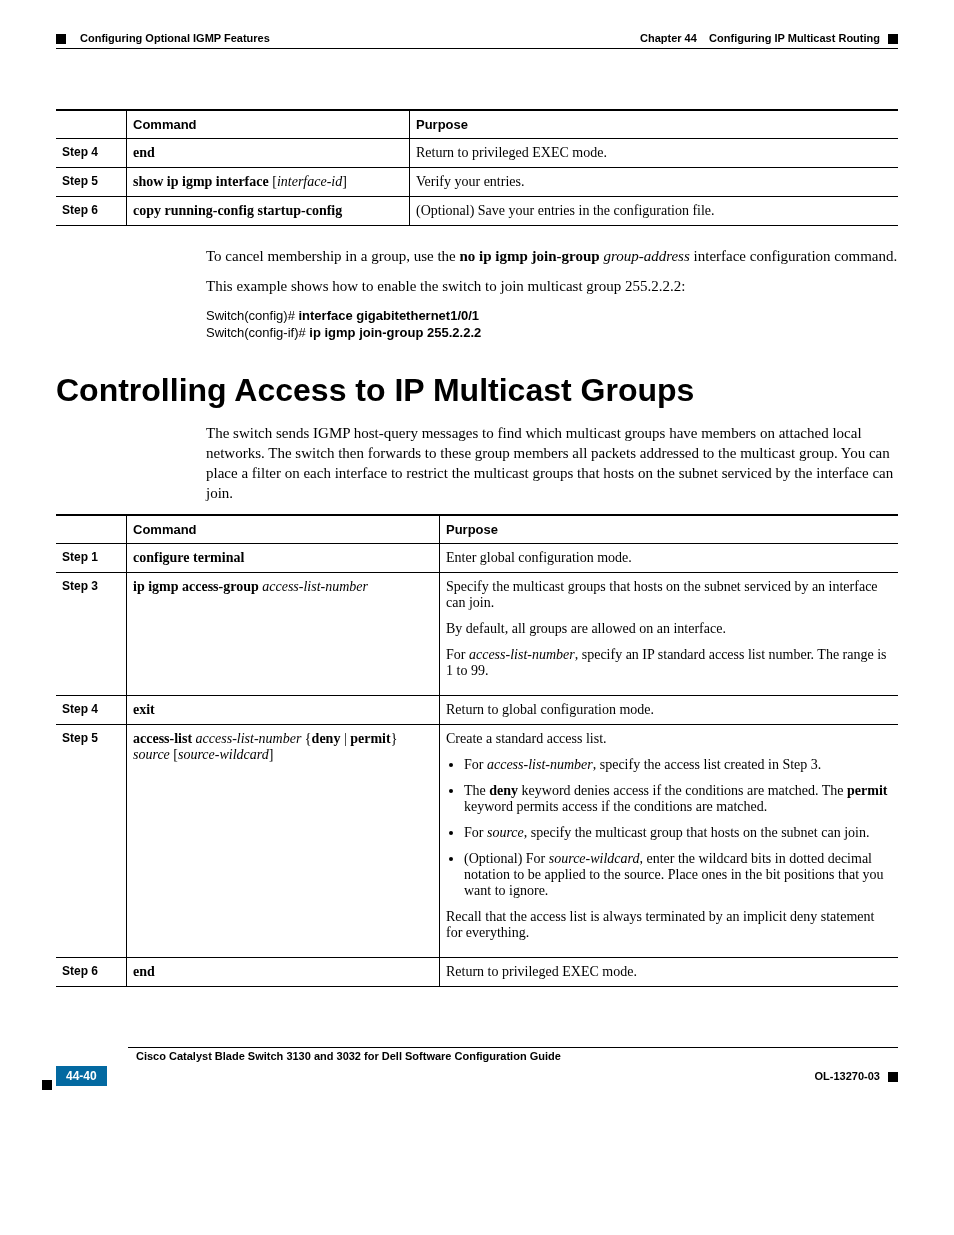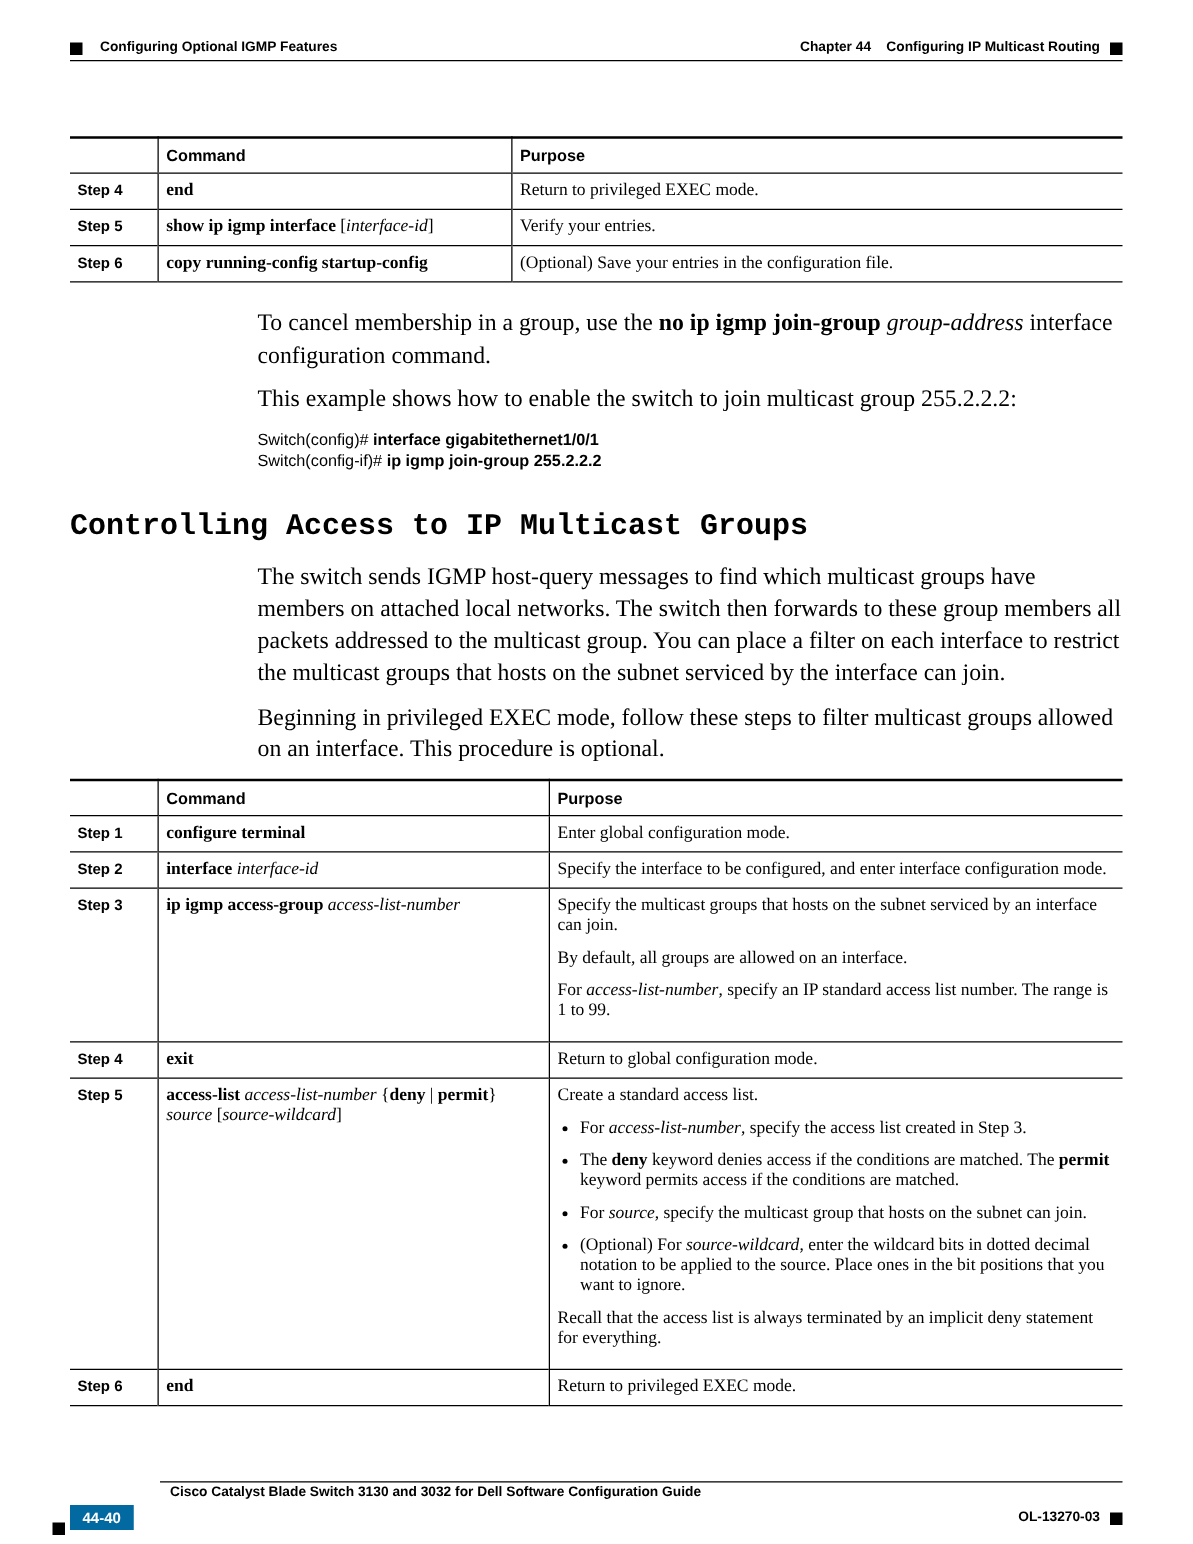--- a/index.html
+++ b/index.html
@@ -84,35 +84,35 @@
     font-weight: bold;
     font-size: 12px;
     white-space: nowrap;
   }
   .steps-table td.cmdcell { width: 270px; }
   .steps-table.t2 td.cmdcell { width: 300px; }
   .b { font-weight: bold; }
   .i { font-style: italic; }
   .body-para {
     margin: 0 0 10px 150px;
-    font-size: 19px;
+    font-size: 15px;
     line-height: 1.35;
   }
   .code-block {
     margin: 0 0 22px 150px;
     font-family: Liberation Sans, sans-serif;
     font-size: 13px;
     white-space: pre;
     line-height: 1.35;
   }
   .code-block .cb { font-weight: bold; }
   h2.section {
-    font-family: Liberation Mono, monospace;
-    font-weight: bold;
-    font-size: 24px;
+    font-family: Liberation Sans, sans-serif;
+    font-weight: bold;
+    font-size: 32px;
     margin: 30px 0 14px 0;
   }
   .purpose-inner p { margin: 0 0 10px 0; }
   .purpose-inner ul { margin: 4px 0 10px 18px; padding:0; }
   .purpose-inner li { margin-bottom: 10px; }
   .footer {
     margin-top: 60px;
   }
   .footer-line {
     border-top: 1px solid #000;
@@ -210,40 +210,34 @@
   </p>
 
   <p class="body-para">This example shows how to enable the switch to join multicast group 255.2.2.2:</p>
 
   <div class="code-block"><span>Switch(config)# </span><span class="cb">interface gigabitethernet1/0/1</span>
 <span>Switch(config-if)# </span><span class="cb">ip igmp join-group 255.2.2.2</span></div>
 
   <h2 class="section">Controlling Access to IP Multicast Groups</h2>
 
   <p class="body-para">The switch sends IGMP host-query messages to find which multicast groups have members on attached local networks. The switch then forwards to these group members all packets addressed to the multicast group. You can place a filter on each interface to restrict the multicast groups that hosts on the subnet serviced by the interface can join.</p>
-  <p class="body-para">Beginning in privileged EXEC mode, follow these steps to filter multicast groups allowed on an interface. This procedure is optional.</p>
 
   <table class="steps-table t2">
     <thead>
       <tr>
         <th class="first" style="width:58px;"></th>
         <th>Command</th>
         <th>Purpose</th>
       </tr>
     </thead>
     <tbody>
       <tr>
         <td class="stepcell">Step 1</td>
         <td class="cmdcell"><span class="b">configure terminal</span></td>
         <td>Enter global configuration mode.</td>
-      </tr>
-      <tr>
-        <td class="stepcell">Step 2</td>
-        <td class="cmdcell"><span class="b">interface</span><span> </span><span class="i">interface-id</span></td>
-        <td>Specify the interface to be configured, and enter interface configuration mode.</td>
       </tr>
       <tr>
         <td class="stepcell">Step 3</td>
         <td class="cmdcell"><span class="b">ip igmp access-group</span><span> </span><span class="i">access-list-number</span></td>
         <td>
           <div class="purpose-inner">
             <p>Specify the multicast groups that hosts on the subnet serviced by an interface can join.</p>
             <p>By default, all groups are allowed on an interface.</p>
             <p><span>For </span><span class="i">access-list-number</span><span>, specify an IP standard access list number. The range is 1 to 99.</span></p>
           </div>

